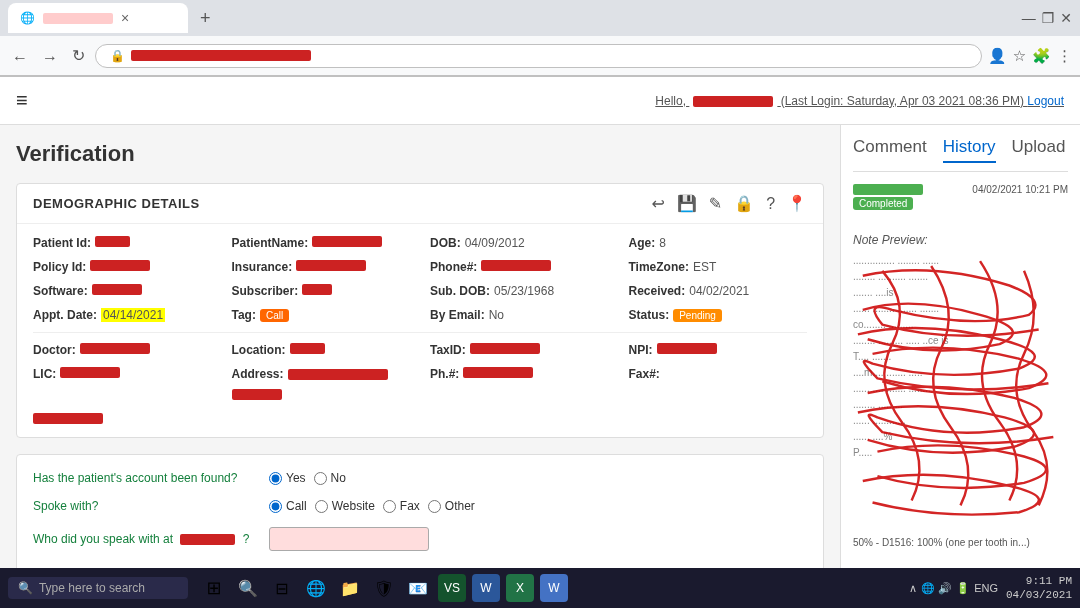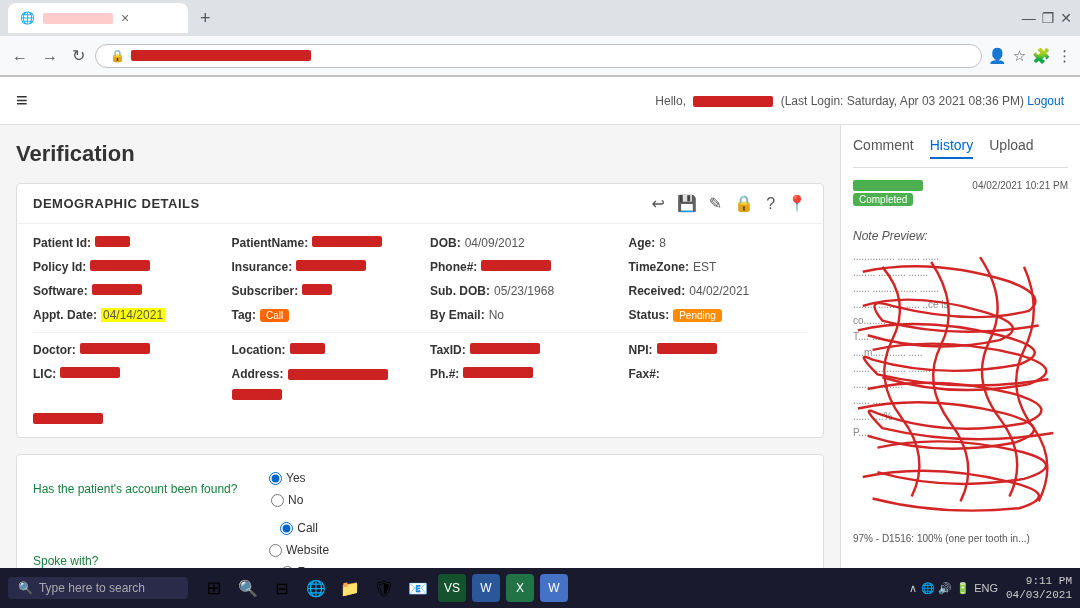--- a/index.html
+++ b/index.html
@@ -15,21 +15,21 @@
     .nav-btn { background: none; border: none; cursor: pointer; font-size: 16px; color: #555; padding: 4px; }
     .nav-btn:disabled { color: #bbb; cursor: default; }
     .address-bar { flex: 1; background: #fff; border: 1px solid #c0c0c0; border-radius: 20px; padding: 4px 14px; font-size: 13px; color: #333; display: flex; align-items: center; gap: 6px; }
     .address-bar span { color: #555; font-size: 12px; }
     .nav-icons { display: flex; gap: 6px; align-items: center; }
     .nav-icon-btn { background: none; border: none; cursor: pointer; font-size: 15px; color: #555; }
 
     
     .app-header { background: #fff; border-bottom: 1px solid #ddd; padding: 0 16px; height: 48px; display: flex; align-items: center; justify-content: space-between; }
     .hamburger { font-size: 20px; cursor: pointer; color: #333; }
-    .header-right { font-size: 12px; color: #555; }
+    .header-right { font-size: 12px; color: #555; text-decoration: underline; }
     .logout-link { color: #0066cc; cursor: pointer; text-decoration: none; }
 
     
     .main-content { display: flex; height: calc(608px - 36px - 40px - 48px); background: #f5f5f5; }
     .left-panel { flex: 1; overflow-y: auto; padding: 16px; }
     .right-panel { width: 240px; background: #fff; border-left: 1px solid #ddd; padding: 12px; overflow-y: auto; }
 
     
     .page-title { font-size: 22px; color: #333; margin-bottom: 16px; font-weight: bold; }
 
@@ -48,29 +48,29 @@
     .highlight-yellow { background: #ffff00; padding: 0 2px; }
     .tag-call { background: #ff6600; color: #fff; font-size: 10px; padding: 1px 6px; border-radius: 3px; }
     .badge-pending { background: #ff8c00; color: #fff; font-size: 10px; padding: 1px 6px; border-radius: 3px; }
 
     .divider { border: none; border-top: 1px solid #eee; margin: 10px 0; }
 
     
     .verify-card { background: #fff; border: 1px solid #ddd; border-radius: 4px; padding: 16px; }
     .form-row { display: flex; align-items: center; margin-bottom: 14px; gap: 16px; }
     .form-label { font-size: 12px; color: #15803d; min-width: 220px; }
-    .form-controls { display: flex; align-items: center; gap: 12px; flex-direction: column; }
+    .form-controls { display: flex; align-items: center; gap: 12px; }
     .radio-group { display: flex; align-items: center; gap: 8px; }
     .radio-label { display: flex; align-items: center; gap: 4px; font-size: 12px; color: #333; cursor: pointer; }
     .radio-input { accent-color: #0066cc; }
     .text-input { border: 1px solid #aaa; border-radius: 3px; padding: 4px 8px; font-size: 12px; width: 160px; background: #ffeeee; }
 
     
     .right-tabs { display: flex; gap: 16px; margin-bottom: 12px; border-bottom: 1px solid #ddd; padding-bottom: 8px; }
-    .right-tab { font-size: 14px; color: #555; cursor: pointer; padding-bottom: 4px; }
+    .right-tab { font-size: 17px; color: #555; cursor: pointer; padding-bottom: 4px; }
     .right-tab.active { color: #0066cc; border-bottom: 2px solid #0066cc; }
     .history-entry { margin-bottom: 12px; }
     .history-status { background: #4caf50; color: #fff; font-size: 10px; padding: 1px 6px; border-radius: 3px; margin-right: 4px; }
     .note-preview-label { font-size: 12px; font-style: italic; color: #555; margin-bottom: 6px; }
     .note-preview-content { position: relative; height: 280px; overflow: hidden; }
     .note-lines { font-size: 10px; color: #888; line-height: 1.6; }
     .scribble-overlay { position: absolute; top: 0; left: 0; width: 100%; height: 100%; }
 
     
     .taskbar { position: fixed; bottom: 0; left: 0; right: 0; height: 40px; background: #1a1a2e; display: flex; align-items: center; padding: 0 8px; gap: 4px; z-index: 100; }
@@ -343,23 +343,24 @@
       </div>
     </div>
 
     <div style="margin-top:24px;">
       <div class="note-preview-label">Note Preview:</div>
       <div class="note-preview-content">
 
         <div class="note-lines">
           <div>............... ........ ......</div>
           <div>........ .......... .......</div>
+          <div>....... ....is</div>
           <div>...... ........ ....... .......</div>
+          <div>co........ .........</div>
           <div>........ ......... ..... ..ce is</div>
-          <div>co........ .........</div>
           <div>T.... .......</div>
           <div>....m.... ....... .....</div>
           <div>...... .... ....... ........</div>
           <div>........ .........</div>
           <div>...... ............</div>
           <div>...... ....%</div>
           <div>P.....</div>
         </div>
 
         <svg class="scribble-overlay" viewBox="0 0 220 280" xmlns="http://www.w3.org/2000/svg" style="position:absolute;top:0;left:0;width:100%;height:100%;pointer-events:none;">
@@ -375,21 +376,21 @@
             <path d="M30,15 Q60,50 40,90 Q20,130 50,170 Q80,210 60,250"></path>
             <path d="M80,10 Q110,55 90,95 Q70,135 100,175 Q130,215 110,255"></path>
             <path d="M130,5 Q160,50 140,90 Q120,130 150,170 Q180,210 160,250"></path>
             <path d="M175,15 Q195,60 175,100 Q155,140 185,180 Q210,215 190,255"></path>
           </g>
         </svg>
       </div>
     </div>
 
     <div style="font-size:10px;color:#555;margin-top:4px;">
-      97% - D1516: 100% (one per tooth in...)
+      50% - D1516: 100% (one per tooth in...)
     </div>
   </div>
 </div>
 
 <div class="taskbar">
   <div class="taskbar-search">
     <span>🔍</span>
     <span>Type here to search</span>
   </div>
   <div class="taskbar-icons">

